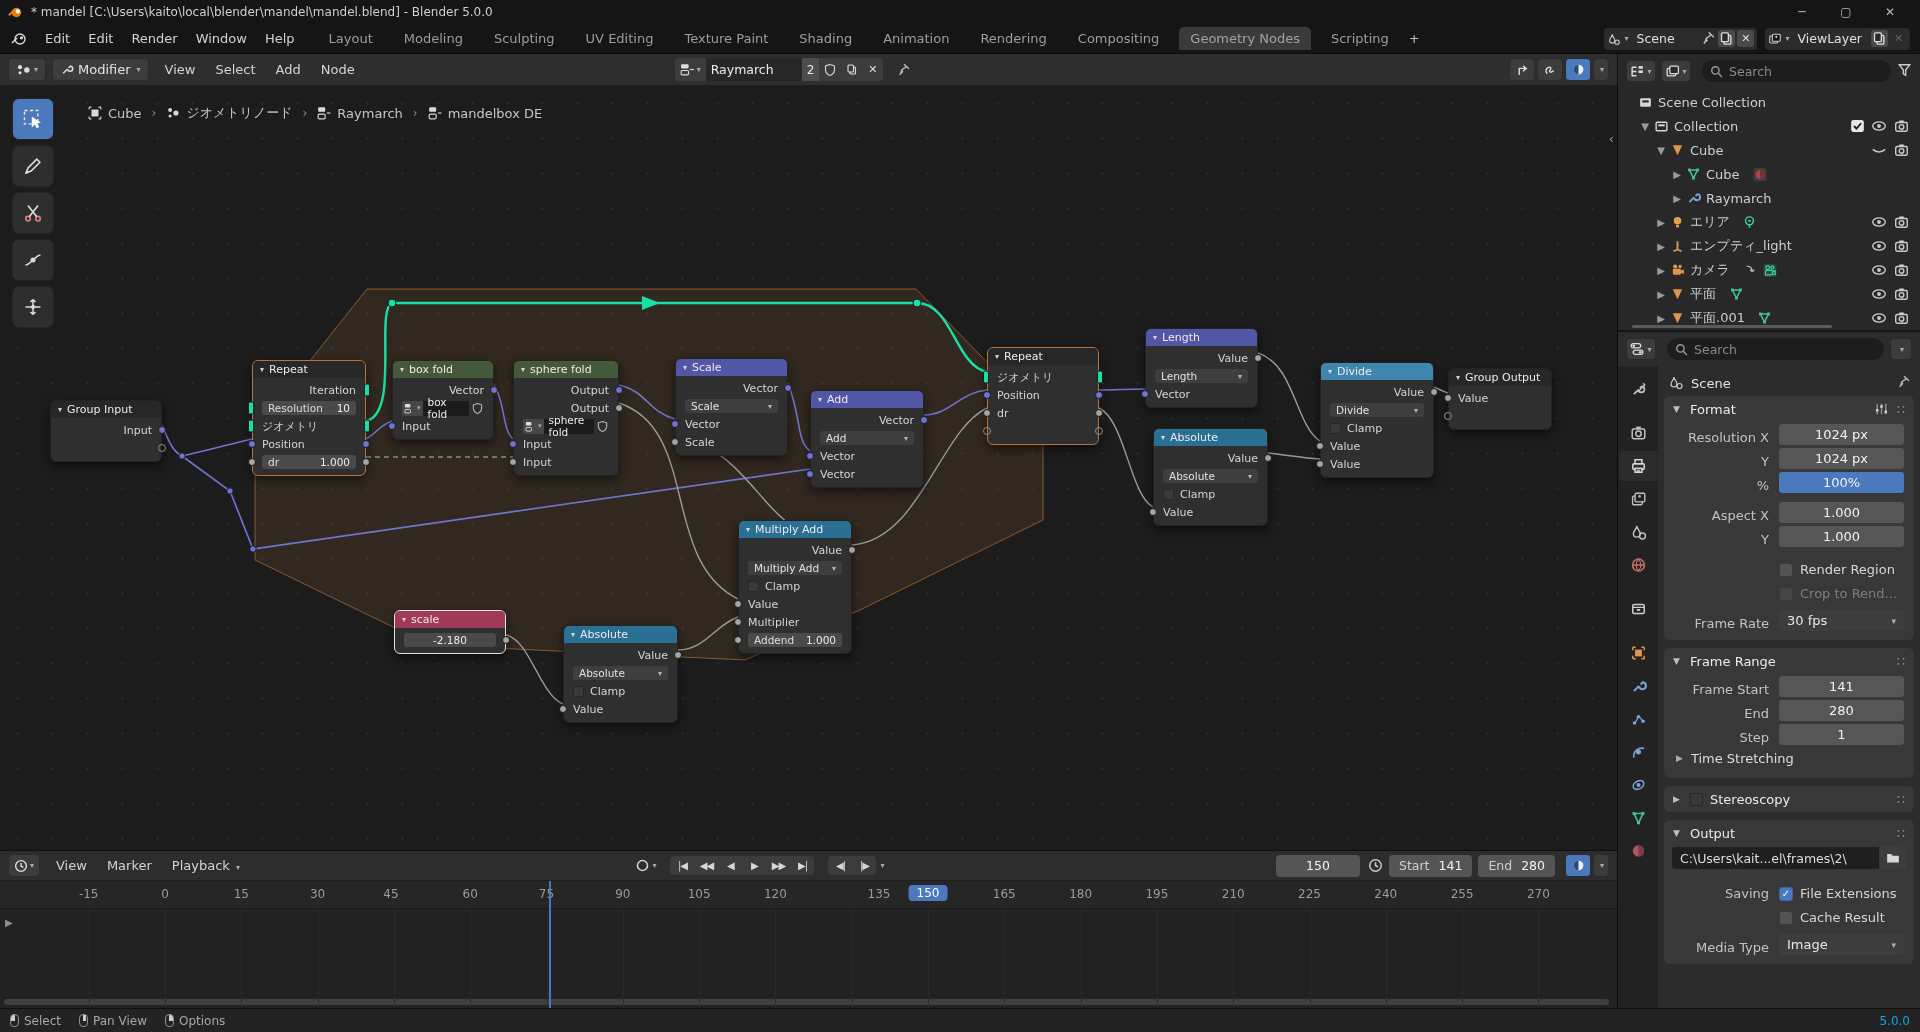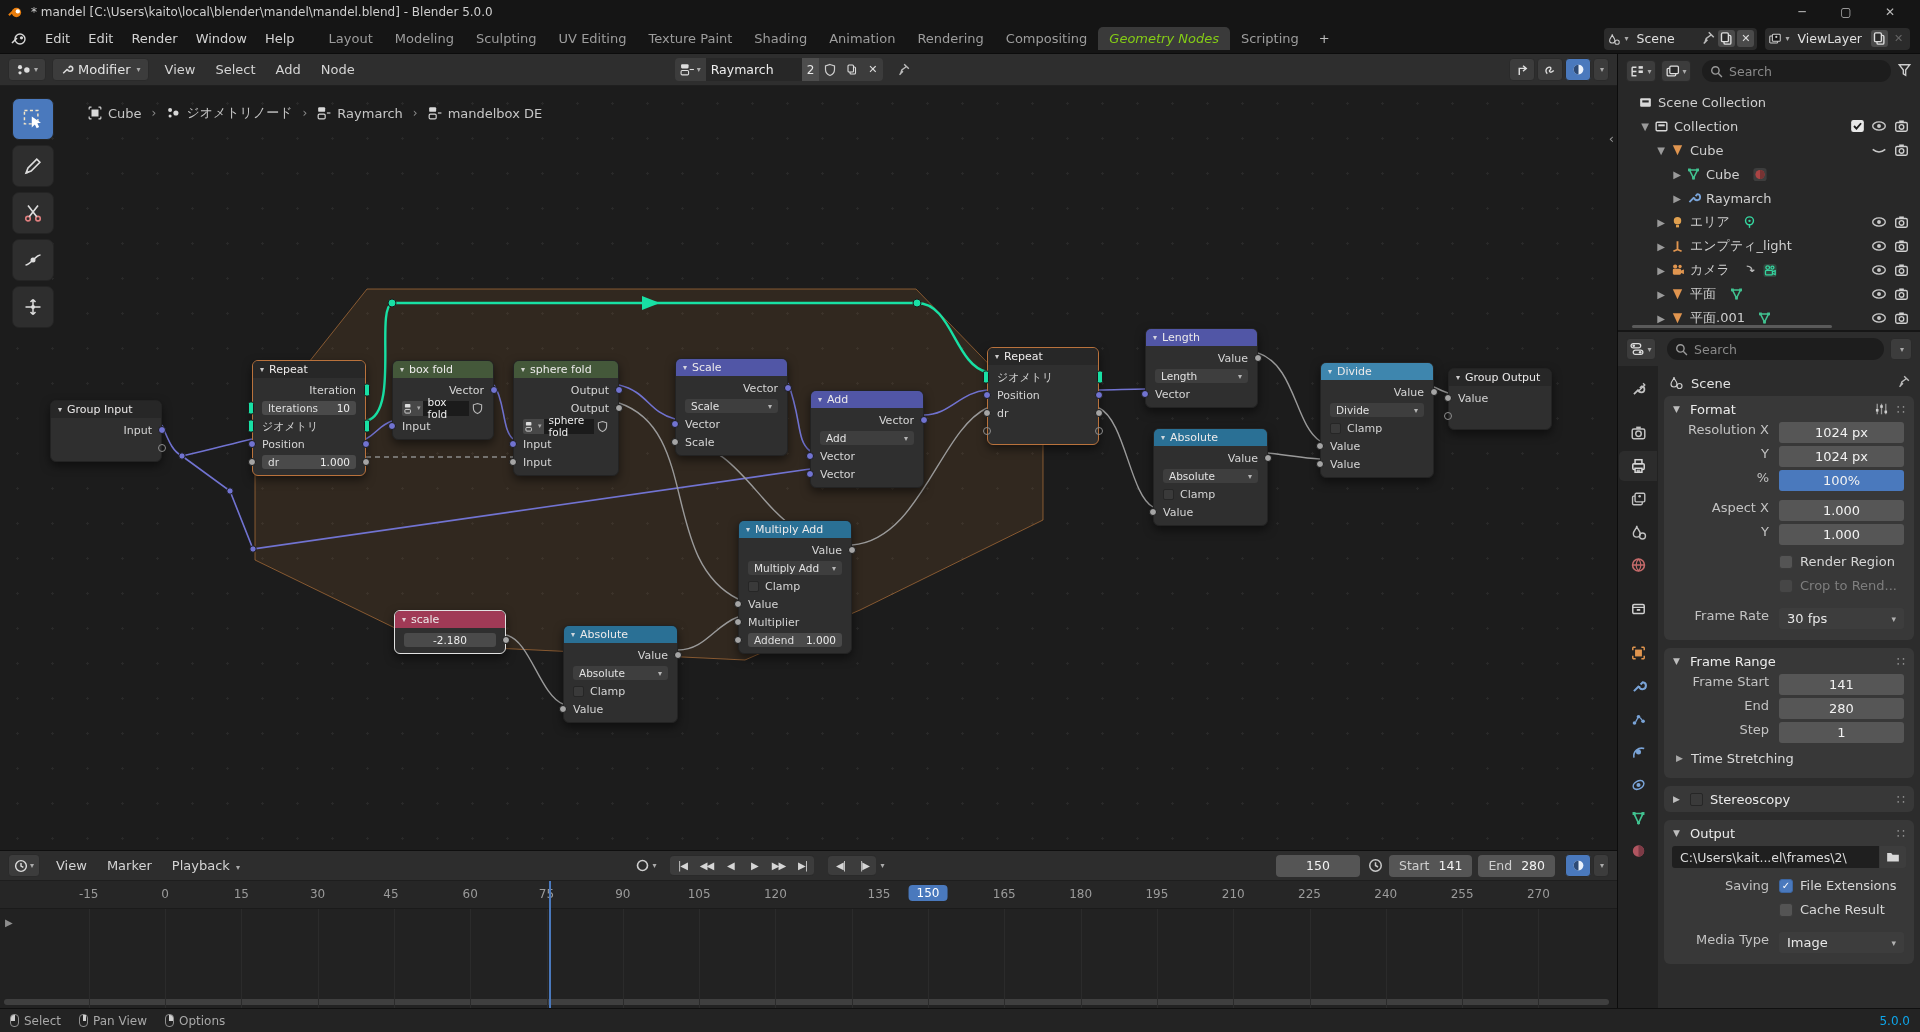--- a/index.html
+++ b/index.html
@@ -10,23 +10,23 @@
   
   .titlebar { height:24px; background:#151515; display:flex; align-items:center; padding:0 8px; font-size:12px; color:#cfcfcf; flex:0 0 auto; }
   .titlebar .logo { width:15px; height:15px; margin-right:8px; }
   .winbtns { margin-left:auto; display:flex; }
   .winbtn { width:44px; height:24px; display:flex; align-items:center; justify-content:center; color:#bdbdbd; font-size:12px; }
 
   
   .topbar { height:30px; background:#151515; display:flex; align-items:center; padding:0 6px; font-size:13px; flex:0 0 auto; border-bottom:1px solid #0c0c0c; }
   .topbar .logo2 { width:18px; height:16px; margin:0 8px 0 4px; }
   .menu-item { padding:3px 9px; color:#d2d2d2; border-radius:4px; }
-  .ws-tabs { display:flex; margin-left:14px; }
+  .ws-tabs { display:flex; margin-left:14px;gap:9px; }
   .ws-tab { padding:4px 11px; color:#9d9d9d; border-radius:5px 5px 0 0; white-space:nowrap; }
-  .ws-tab.active { background:#3a3a3a; color:#84cc16;font-style:italic; }
+  .ws-tab.active { background:#3a3a3a; color:#a3a3a3; }
   .ws-plus { padding:4px 9px; color:#bbb; }
   .sel-group { display:flex; align-items:center; background:#2b2b2b; border-radius:4px; height:22px; margin-left:8px; padding:0 2px; }
   .sel-group .ic { width:16px; height:16px; display:inline-flex; }
   .sel-group .nm { padding:0 8px; color:#e0e0e0; font-size:12.5px; min-width:70px; }
   .sel-group .mini { width:17px; height:17px; display:inline-flex; align-items:center; justify-content:center; margin:0 1px; border-radius:3px; }
   .chev { font-size:8px; color:#aaa; margin-left:2px; }
 
   
   .main { flex:1; display:flex; min-height:0; }
   .left-col { width:1618px; display:flex; flex-direction:column; border-right:1px solid #0c0c0c; }
@@ -139,21 +139,21 @@
   .pr-tab.active { background:#2c2c2c; width:38px; }
   .pr-content { flex:1; padding:4px 6px 0 6px; overflow:hidden; font-size:13px; }
   .pr-crumb { display:flex; align-items:center; height:26px; color:#e2e2e2; padding:0 4px; }
   .pr-crumb .ic { width:16px; height:16px; margin-right:7px; display:inline-flex; }
   .panel { background:#383838; border-radius:6px; margin-bottom:8px; padding-bottom:8px; }
   .panel.flat { padding-bottom:0; }
   .p-head { height:26px; display:flex; align-items:center; padding:0 9px; color:#ebebeb; }
   .p-head .hv { font-size:9px; color:#bdbdbd; margin-right:7px; width:10px; }
   .p-head .ric { margin-left:auto; display:flex; align-items:center; color:#8b8b8b; }
   .p-head .cb { margin-right:7px; }
-  .prow { display:flex; align-items:flex-start; height:23px; padding:0 10px; margin-bottom:1px; }
+  .prow { display:flex; align-items:flex-end; height:23px; padding:0 10px; margin-bottom:1px; }
   .plab { width:105px; text-align:right; padding-right:10px; color:#c3c3c3; flex:0 0 auto; white-space:nowrap; }
   .pfield { flex:1; height:21px; background:#565656; border-radius:3px; display:flex; align-items:center; justify-content:center; color:#f2f2f2; }
   .pfield.blue { background:#4a79bd; }
   .pdd { flex:1; height:21px; background:#3d3d3d; border-radius:3px; display:flex; align-items:center; padding:0 8px; color:#e8e8e8; }
   .pdd .dv { margin-left:auto; font-size:9px; color:#b2b2b2; }
   .pchk { display:flex; align-items:center; flex:1; color:#d6d6d6; }
   .pchk .box { width:14px; height:14px; background:#545454; border:1px solid #3a3a3a; border-radius:3px; margin-right:7px; flex:0 0 auto; display:flex; align-items:center; justify-content:center; }
   .pchk .box.on { background:#4a79bd; border-color:#3c66a2; color:#fff; font-size:10px; }
   .pchk.dim { color:#7e7e7e; } .pchk.dim .box { opacity:.5; }
   .ppath { flex:1; height:22px; background:#1f1f1f; border-radius:3px 0 0 3px; display:flex; align-items:center; padding:0 8px; color:#dcdcdc; font-size:12.5px; white-space:nowrap; overflow:hidden; }
@@ -443,21 +443,21 @@
               <span>Repeat</span>
             </div>
             <div class="nbody">
               <div class="row">
                 <span class="lab right">Iteration</span>
                 <span class="sock R rect"></span>
               </div>
               <div class="row">
                 <span class="sock L rect"></span>
                 <div class="fld">
-                  <span class="fname">Iterations</span>
+                  <span class="fname">Resolution</span>
                   <span class="fval">10</span>
                 </div>
               </div>
               <div class="row">
                 <span class="sock L rect"></span>
                 <span class="sock R rect"></span>
                 <span class="lab">ジオメトリ</span>
               </div>
               <div class="row">
                 <span class="sock L vec"></span>

